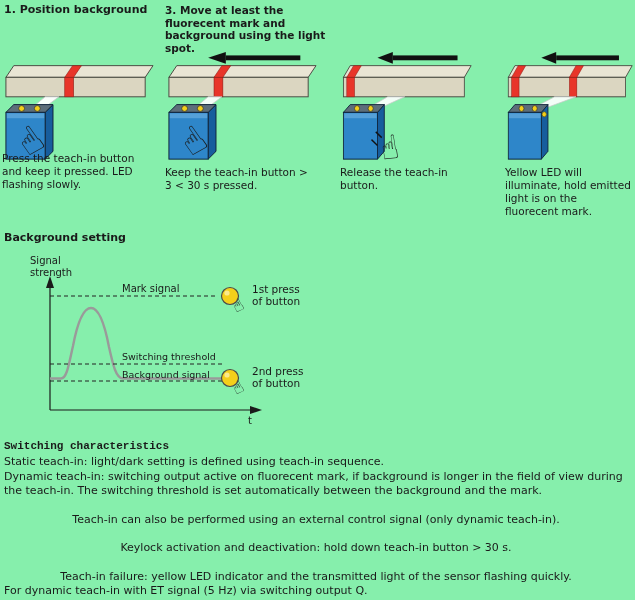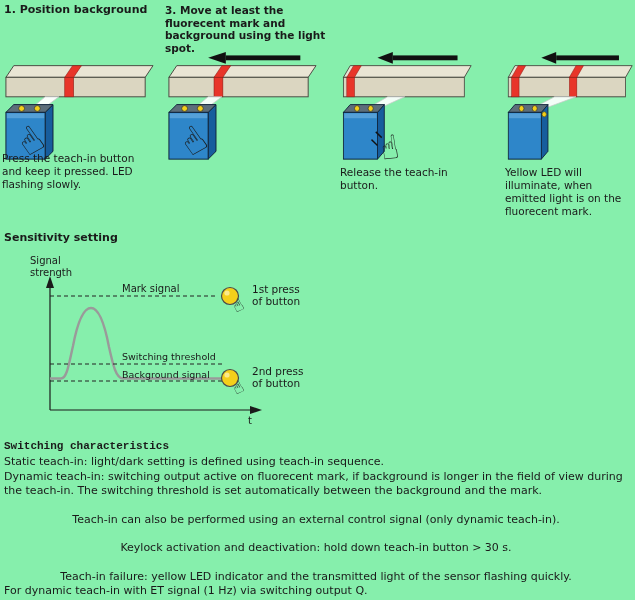--- a/index.html
+++ b/index.html
@@ -125,24 +125,25 @@
       <polygon points="4,62 12,54 52,54 44,62" fill="#5d6e7a" stroke="#10233a" stroke-width="1"></polygon>
       <rect x="4" y="62" width="40" height="48" fill="#2e86c9" stroke="#10233a" stroke-width="1"></rect>
       <rect x="5" y="63" width="38" height="5" fill="#55a0d8"></rect>
       <circle cx="20" cy="58" r="3" fill="#f4cf1b" stroke="#333" stroke-width="0.8"></circle>
       <circle cx="36" cy="58" r="3" fill="#f4cf1b" stroke="#333" stroke-width="0.8"></circle>
       <circle cx="47.5" cy="64" r="2.6" fill="#f4cf1b" stroke="#6b5b00" stroke-width="0.7"></circle>
     </g>
   </svg>
 
   <div class="abs caption" style="left:2px;top:152px;width:148px">Press the teach-in button and keep it pressed. LED flashing slowly.</div>
+  <div class="abs caption" style="left:165px;top:166px;width:148px">Keep the teach-in button &gt; 3 &lt; 30 s pressed.</div>
   <div class="abs caption" style="left:340px;top:166px;width:130px">Release the teach-in button.</div>
-  <div class="abs caption" style="left:505px;top:166px;width:128px">Yellow LED will illuminate, when emitted light is on the fluorecent mark.</div>
+  <div class="abs caption" style="left:505px;top:166px;width:128px">Yellow LED will illuminate, hold emitted light is on the fluorecent mark.</div>
 
-  <div class="abs h1" style="left:4px;top:232px">Sensitivity setting</div>
+  <div class="abs h1" style="left:4px;top:232px">Background setting</div>
 
   <svg class="fig" style="left:4px;top:252px" width="320" height="180" viewBox="0 0 320 180">
     <text class="glabel" x="26" y="12">Signal</text>
     <text class="glabel" x="26" y="24">strength</text>
 
     <g>
       <line x1="46" y1="34" x2="46" y2="158" stroke="#1a1a1a" stroke-width="1.2"></line>
       <polygon points="42,36 50,36 46,24" fill="#1a1a1a"></polygon>
     </g>
     <g>
@@ -179,16 +180,16 @@
     <text class="gpress" x="248" y="135">of button</text>
   </svg>
 
   <div class="chars">
     <h3>Switching characteristics</h3>
     <p>Static teach-in: light/dark setting is defined using teach-in sequence.</p>
     <p>Dynamic teach-in: switching output active on fluorecent mark, if background is longer in the field of view during the teach-in. The switching threshold is set automatically between the background and the mark.</p>
     <p class="gap">Teach-in can also be performed using an external control signal (only dynamic teach-in).</p>
     <p class="gap">Keylock activation and deactivation: hold down teach-in button &gt; 30 s.</p>
     <p class="gap">Teach-in failure: yellow LED indicator and the transmitted light of the sensor flashing quickly.</p>
-    <p>For dynamic teach-in with ET signal (1 Hz) via switching output Q.</p>
+    <p>For dynamic teach-in with ET signal (5 Hz) via switching output Q.</p>
   </div>
 
 </div>
 
 </body></html>

